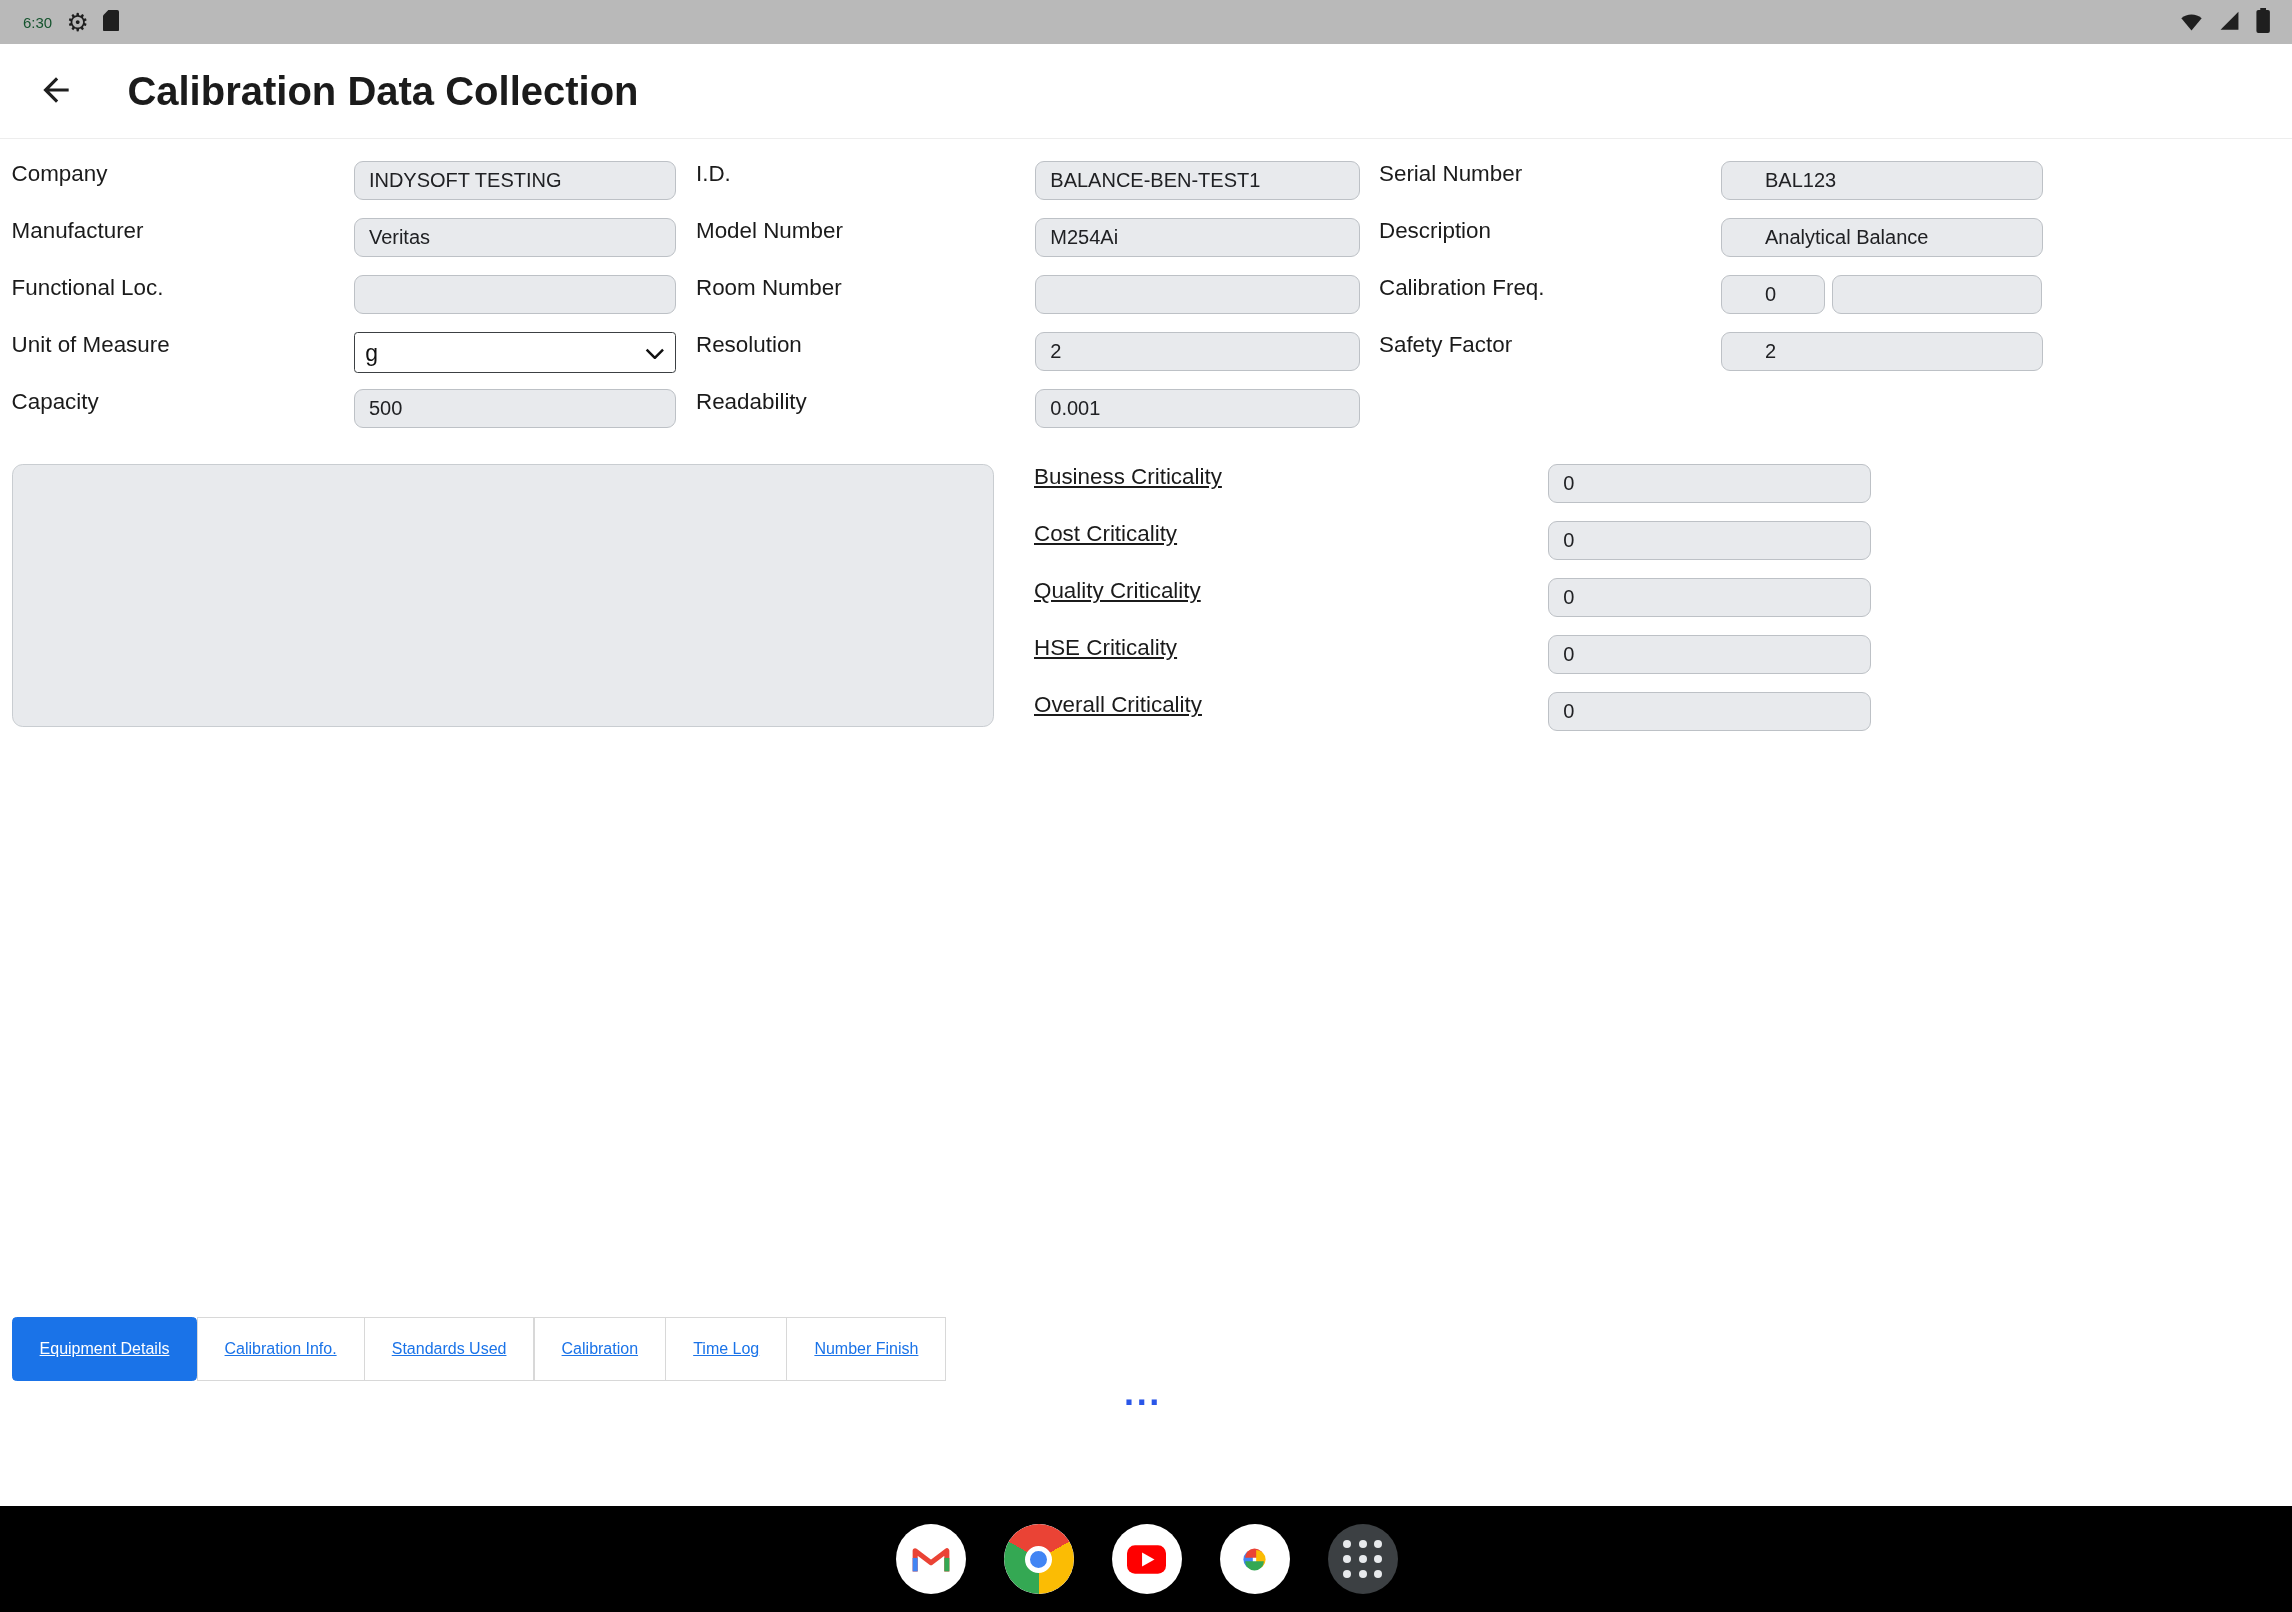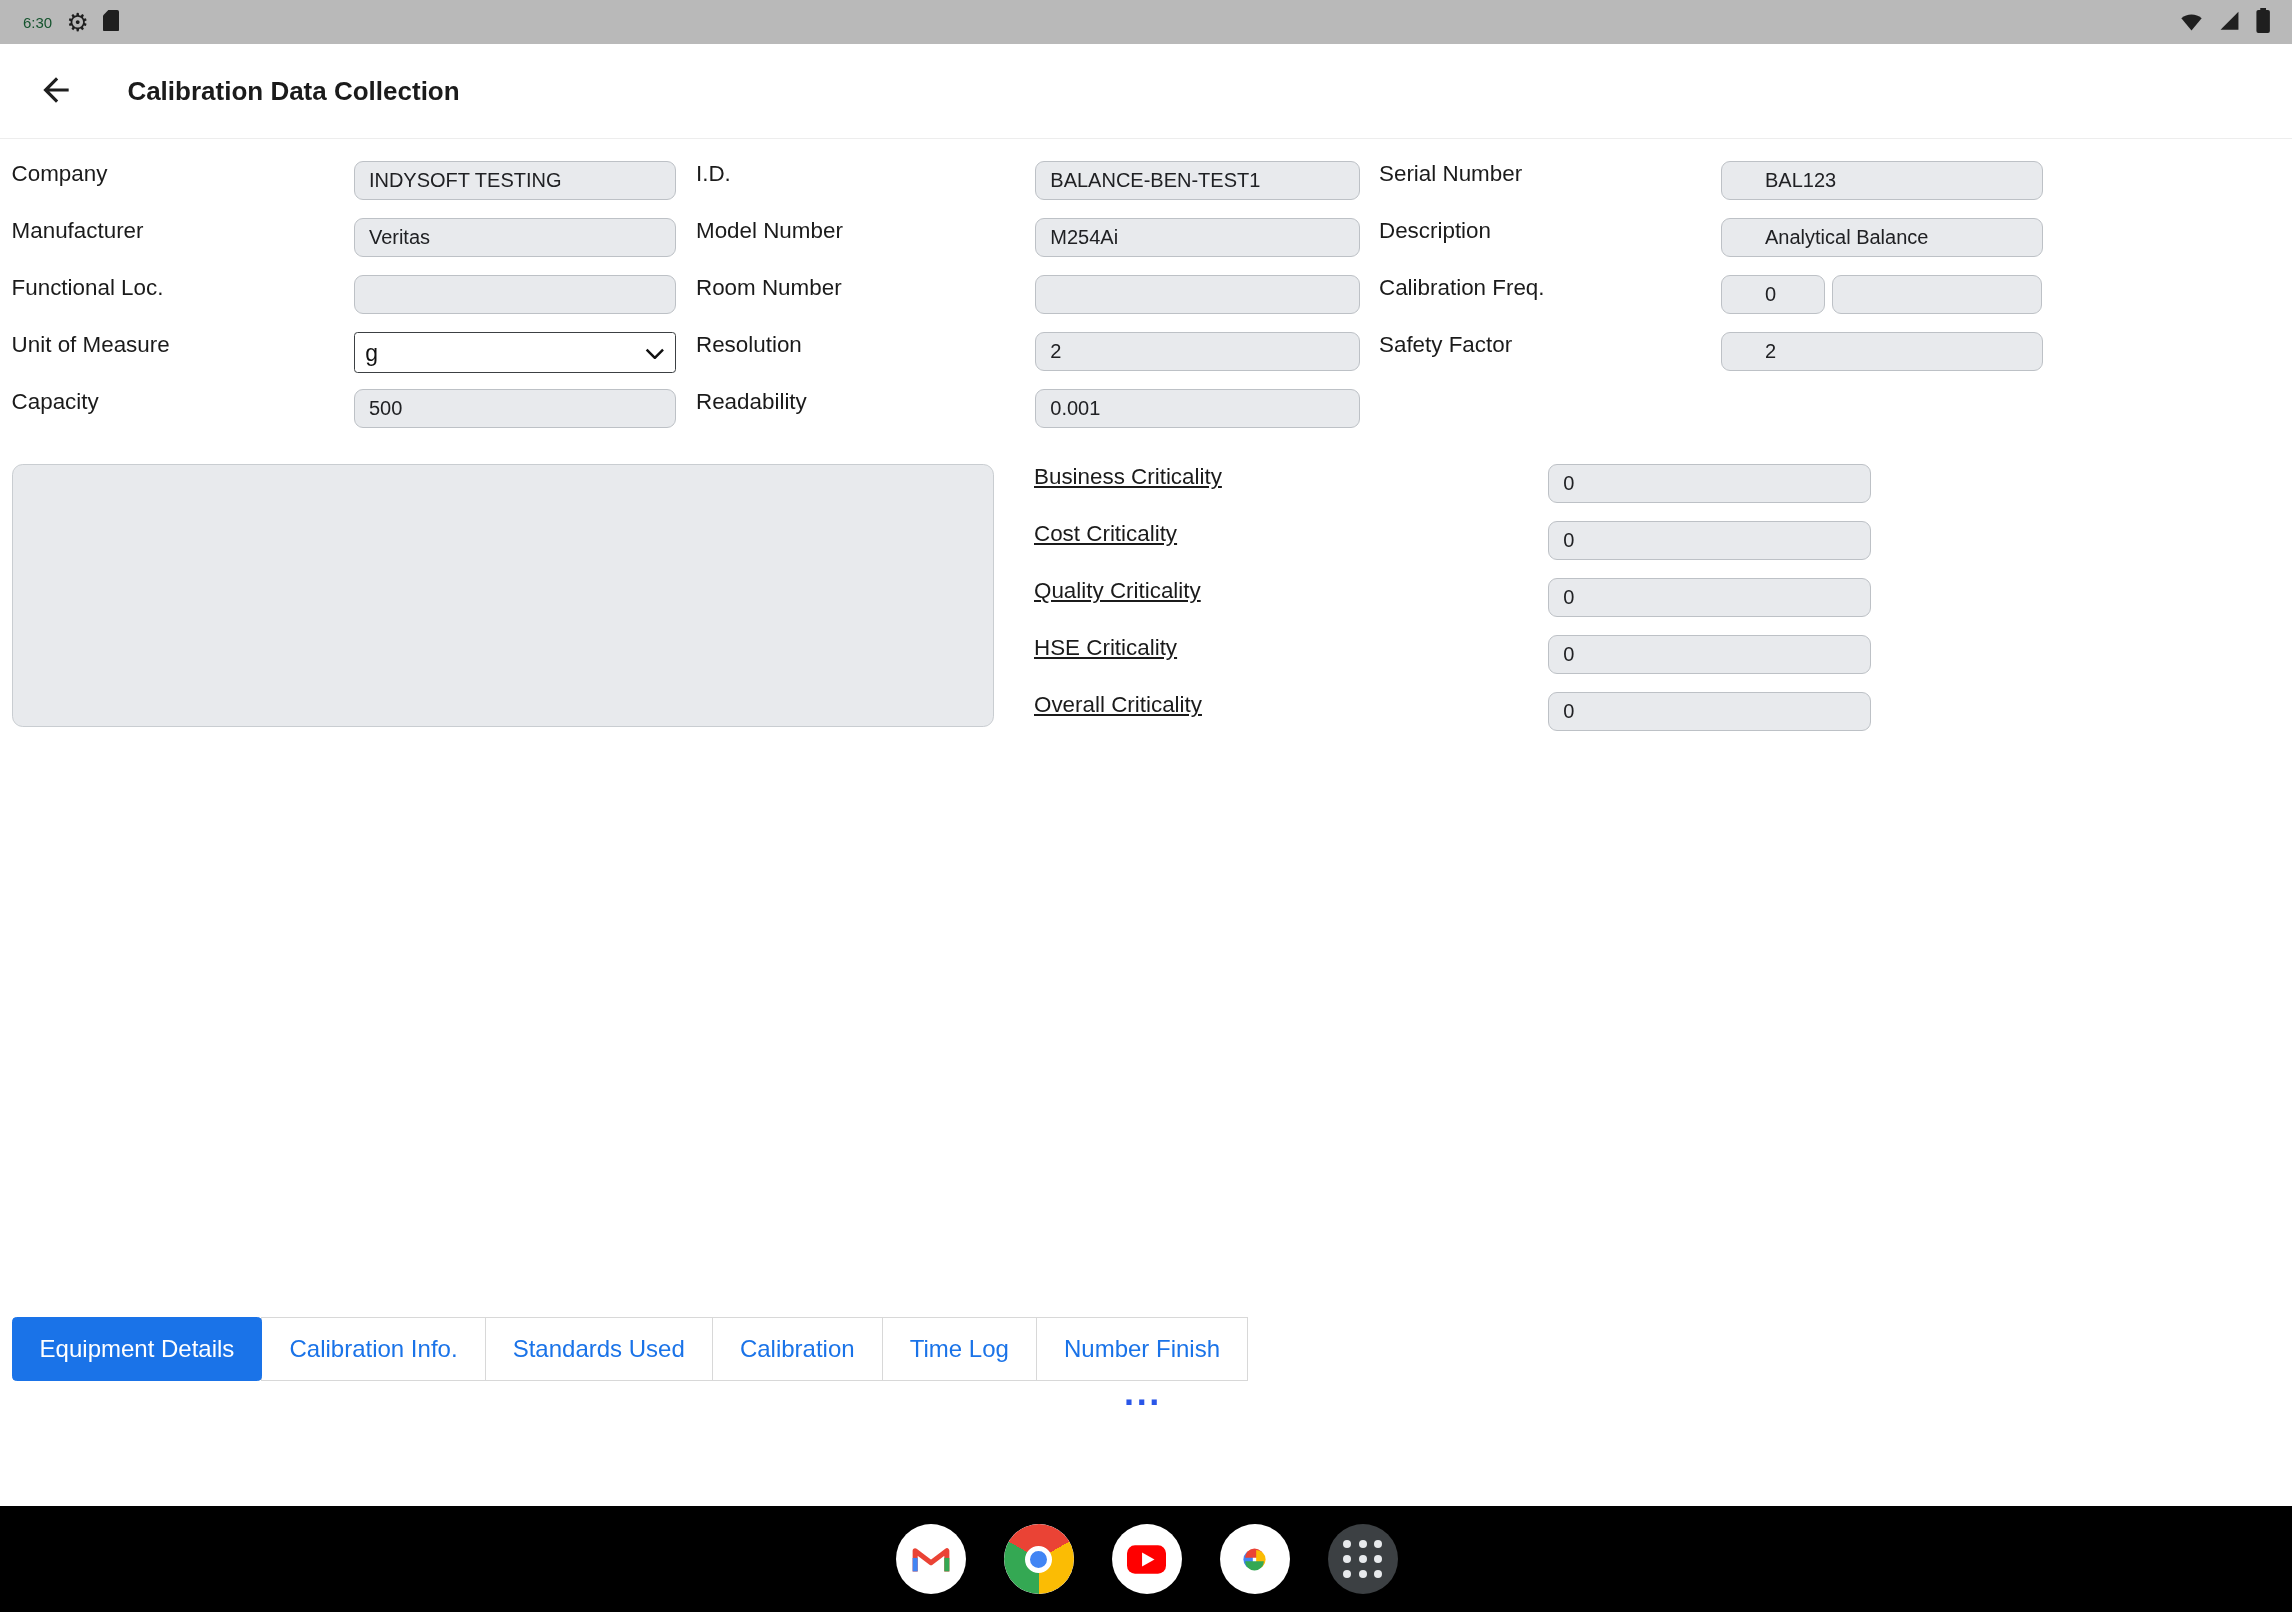--- a/index.html
+++ b/index.html
@@ -21,21 +21,21 @@
 
   
   .app-bar {
     position:absolute; top:44px; left:0; width:100%; height:95px;
     background:#fff; display:flex; align-items:center; border-bottom:0.9px solid #ededed;
   }
   .back-btn {
     background:none; border:none; margin-left:30px; padding:7.2px; cursor:pointer;
     display:flex; align-items:center;
   }
-  .page-title { font-size:26px; font-weight:700; margin:0 0 0 45px; color:#1b1b1b; }
+  .page-title { font-size:40px; font-weight:700; margin:0 0 0 45px; color:#1b1b1b; }
 
   
   .col { position:absolute; top:161px; display:flex; flex-direction:column; }
   .col1 { left:11.6px; }
   .col2 { left:696px; }
   .col3 { left:1379px; }
   .frow { display:flex; align-items:flex-start; height:57px; }
   .flabel { font-size:22.4px; color:#1b1b1b; }
   .col1 .flabel { width:342px; }
   .col2 .flabel { width:339px; }
@@ -65,23 +65,24 @@
     font-family:inherit; font-size:23px; padding:12.5px 16px; color:#202124;
   }
   .crit { position:absolute; left:1034px; top:464px; display:flex; flex-direction:column; }
   .crit .frow { height:57px; }
   .crit .flabel { width:514px;text-decoration:underline; }
   .crit .ffield { width:323px; }
 
   
   .tab-bar { position:absolute; left:11.6px; top:1317px; display:flex; align-items:stretch; height:64px; }
   .tab {
-    display:flex; align-items:center; padding:0 27px; font-size:24px; font-weight:500;
+    display:flex; align-items:center; padding:0 27px; font-size:16px; font-weight:500;
     background:#fff; color:#1a73e8; border:0.9px solid #d8d8d8; margin-left:-0.9px; cursor:pointer;
     white-space:nowrap;
+    text-decoration:underline;
   }
   .tab:first-child { margin-left:0; }
   .tab.active {
     background:#1a73e8; color:#fff; border-color:#1a73e8; border-radius:4.5px; z-index:2;
   }
   .overflow-dots {
     position:absolute; left:1098px; top:1374px; width:90px; text-align:center;
     background:none; border:none; color:#2a56e8; font-size:36px; font-weight:700;
     letter-spacing:2.7px; line-height:1; cursor:pointer; font-family:inherit;
   }

